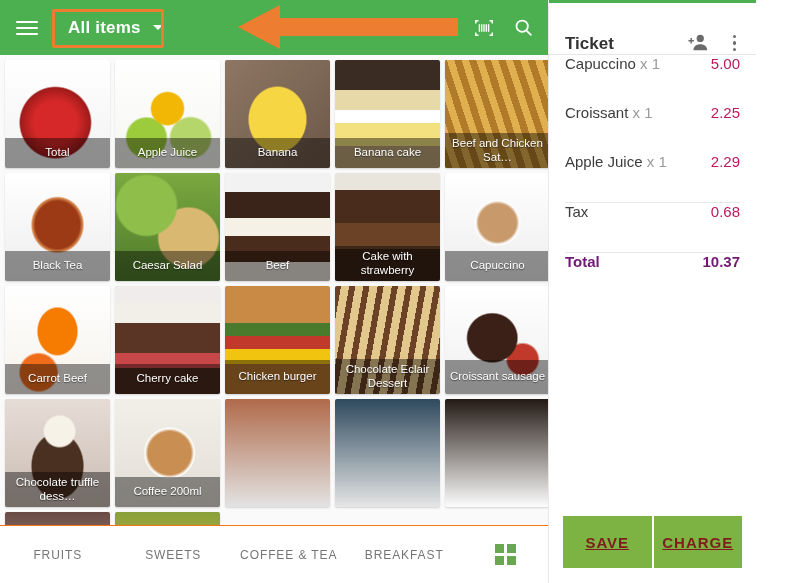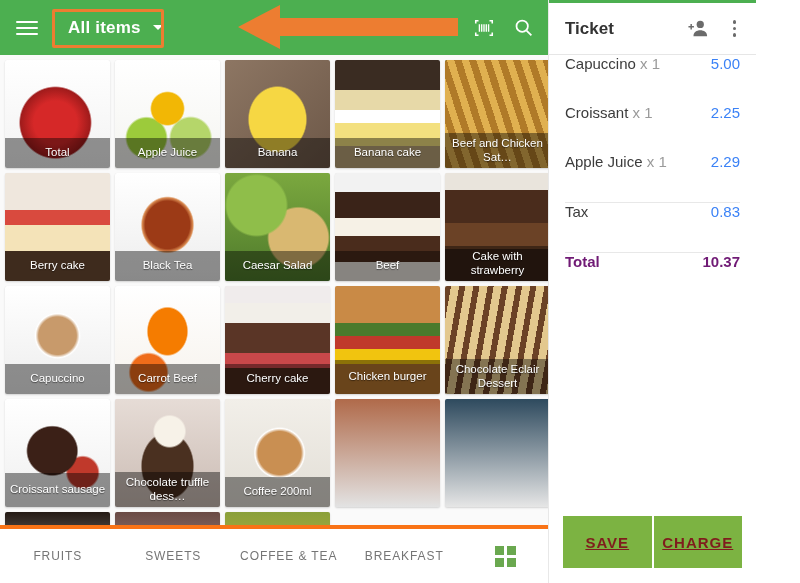--- a/index.html
+++ b/index.html
@@ -45,43 +45,43 @@
     background: rgba(0,0,0,.42);
     color: #fff; font-size: 11.5px; line-height: 13.5px;
     display: flex; align-items: center; justify-content: center; text-align: center;
     padding: 4px 3px; text-shadow: 0 1px 1px rgba(0,0,0,.5);
   }
   .tile .label.two { min-height: 34px; }
 
   
   .tabs {
     flex: 0 0 58px; height: 58px; background: #ffffff; display: flex; align-items: center;
-    border-top: 4px solid #f97316; position: relative; z-index: 3;
+    border-top: 1px solid #f97316; position: relative; z-index: 3;
   }
   .tab { flex: 1 1 0; text-align: center; color: #757575; font-size: 12px; letter-spacing: .9px; cursor: pointer; }
   .tab-grid { flex: 0 0 86px; display: flex; align-items: center; justify-content: center; cursor: pointer; }
   .gicon { display: grid; grid-template-columns: 9px 9px; grid-template-rows: 9px 9px; gap: 3px; }
   .gicon span { background: #6aa84f; display: block; }
 
   
   .right { width: 252px; height: 583px; background: #ffffff; display: flex; flex-direction: column; border-left: 1px solid #e8e8e8; }
   .ticket-head {
-    height: 55px; flex: 0 0 55px; display: flex; align-items: center; padding: 0 14px 0 16px;
+    height: 55px; flex: 0 0 55px; display: flex; align-items: flex-end; padding: 0 14px 0 16px;
     border-top: 3px solid #4CAF50; border-bottom: 1px solid #e6e6e6;
   }
   .ticket-title { font-size: 17px; font-weight: bold; color: #333333; }
   .ticket-head-icons { margin-left: auto; display: flex; align-items: center; gap: 18px; }
   .dots { display: flex; flex-direction: column; gap: 3px; padding: 3px 6px; cursor: pointer; }
   .dots i { width: 3.5px; height: 3.5px; border-radius: 50%; background: #6b6b6b; display: block; }
 
   .ticket-body { flex: 1 1 auto; padding: 0 16px; overflow: hidden; }
   .trow { display: flex; align-items: baseline; justify-content: space-between; height: 49px; }
   .tname { font-size: 15px; color: #3c3c3c; }
   .tname .qty { color: #9a9a9a; }
-  .tprice { font-size: 15px; color: #3b82f6; }
+  .tprice { font-size: 15px; color: #be185d; }
   .sep { height: 1px; background: #e8e8e8; margin: 0; }
   .trow.total .tname, .trow.total .tprice { font-weight: bold; color: #701a75; }
 
   .actions { flex: 0 0 68px; display: flex; align-items: center; padding: 0 14px 14px 14px; gap: 2px; }
   .btn {
     flex: 1 1 0; height: 52px; background: #7cb342; color: #7f1d1d;
     font-size: 15px; font-weight: bold; letter-spacing: 1px;
     display: flex; align-items: center; justify-content: center; cursor: pointer; border: none;
     font-family: "Liberation Sans", sans-serif;
     text-decoration: underline;
@@ -143,24 +143,20 @@
             <div class="art" style="background: radial-gradient(at 50% 55%, rgb(246, 215, 67) 0px, rgb(246, 215, 67) 38%, transparent 40%) 0% 0% / cover, linear-gradient(135deg, rgb(141, 118, 99), rgb(109, 88, 72));"></div>
             <div class="label">Banana</div>
           </div>
           <div class="tile">
             <div class="art" style="background: linear-gradient(rgb(58, 44, 34) 0px, rgb(58, 44, 34) 28%, rgb(231, 217, 168) 28%, rgb(231, 217, 168) 46%, rgb(255, 255, 255) 46%, rgb(255, 255, 255) 58%, rgb(243, 224, 127) 58%, rgb(243, 224, 127) 80%, rgb(185, 162, 120) 80%, rgb(185, 162, 120) 100%) 0% 0% / cover;"></div>
             <div class="label">Banana cake</div>
           </div>
           <div class="tile">
             <div class="art" style="background: repeating-linear-gradient(72deg, rgb(176, 122, 40) 0px, rgb(176, 122, 40) 7px, rgb(224, 176, 80) 7px, rgb(224, 176, 80) 14px) 0% 0% / cover, linear-gradient(rgb(78, 127, 56), rgb(47, 95, 42));"></div>
             <div class="label two">Beef and Chicken Sat…</div>
-          </div>
-          <div class="tile">
-            <div class="art" style="background: linear-gradient(rgb(239, 231, 221) 0px, rgb(239, 231, 221) 34%, rgb(217, 74, 62) 34%, rgb(217, 74, 62) 48%, rgb(244, 227, 184) 48%, rgb(244, 227, 184) 72%, rgb(107, 74, 51) 72%, rgb(107, 74, 51) 100%) 0% 0% / cover;"></div>
-            <div class="label">Berry cake</div>
           </div>
           <div class="tile">
             <div class="art" style="background: radial-gradient(at 50% 48%, rgb(156, 58, 22) 0px, rgb(156, 58, 22) 30%, rgb(217, 138, 80) 34%, transparent 36%) 0% 0% / cover, linear-gradient(rgb(255, 255, 255), rgb(237, 237, 237));"></div>
             <div class="label">Black Tea</div>
           </div>
           <div class="tile">
             <div class="art" style="background: radial-gradient(circle at 30% 30%, rgb(143, 190, 74) 0px, rgb(143, 190, 74) 28%, transparent 30%) 0% 0% / cover, radial-gradient(circle at 70% 60%, rgb(217, 184, 113) 0px, rgb(217, 184, 113) 30%, transparent 32%), linear-gradient(rgb(123, 168, 63), rgb(78, 122, 43));"></div>
             <div class="label">Caesar Salad</div>
           </div>
           <div class="tile">
@@ -268,21 +264,21 @@
       </div>
       <div class="trow">
         <span class="tname"><span>Apple Juice</span> <span class="qty">x 1</span></span>
         <span class="tprice">2.29</span>
       </div>
 
       <div class="sep"></div>
 
       <div class="trow">
         <span class="tname">Tax</span>
-        <span class="tprice">0.83</span>
+        <span class="tprice">0.68</span>
       </div>
 
       <div class="sep"></div>
 
       <div class="trow total">
         <span class="tname">Total</span>
         <span class="tprice">10.37</span>
       </div>
     </div>
 

